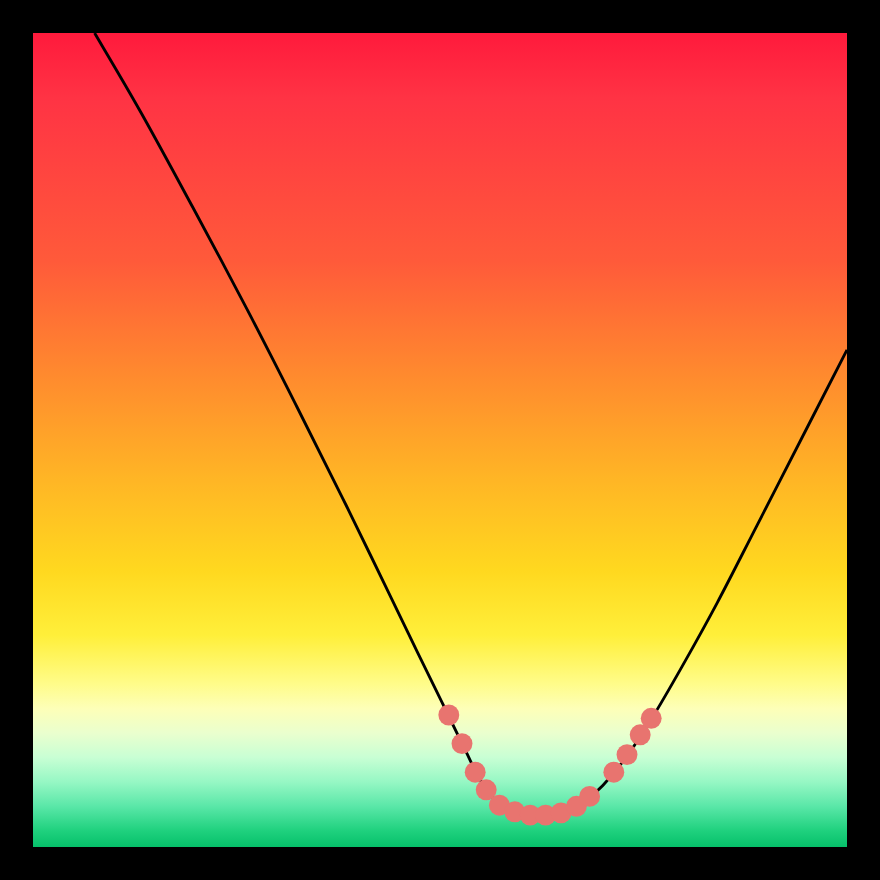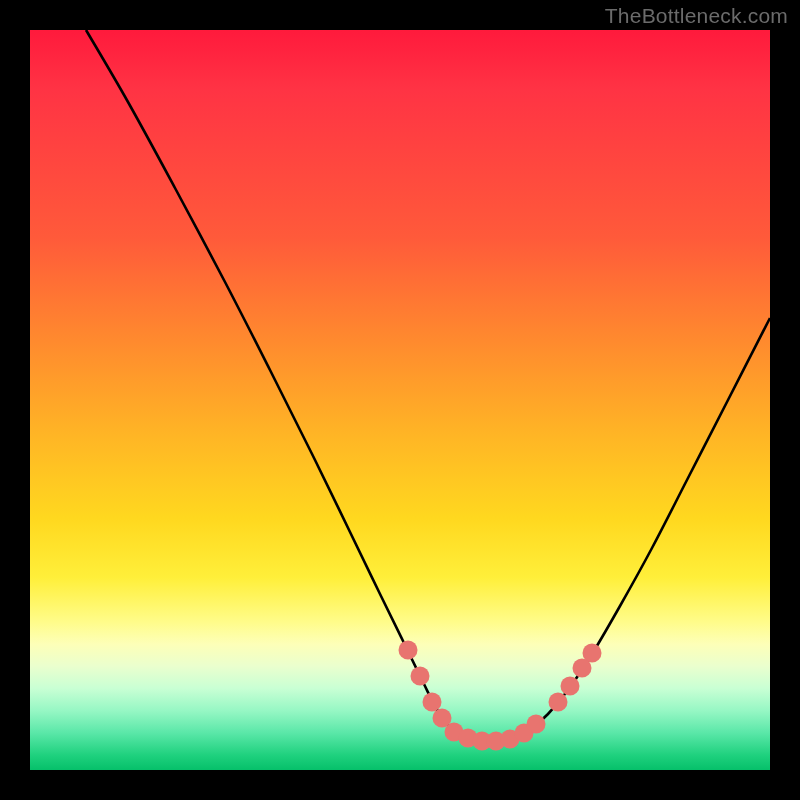--- a/index.html
+++ b/index.html
@@ -77,14 +77,13 @@
           <circle cx="480" cy="709" r="9.5" fill="#e8746f"></circle>
           <circle cx="494" cy="703" r="9.5" fill="#e8746f"></circle>
           <circle cx="506" cy="694" r="9.5" fill="#e8746f"></circle>
           <circle cx="528" cy="672" r="9.5" fill="#e8746f"></circle>
           <circle cx="540" cy="656" r="9.5" fill="#e8746f"></circle>
           <circle cx="552" cy="638" r="9.5" fill="#e8746f"></circle>
           <circle cx="562" cy="623" r="9.5" fill="#e8746f"></circle>
         </g>
     </svg>
   </div>
-  <div class="watermark">TheBottleneck.com</div>
 </div>
 
 </body></html>

